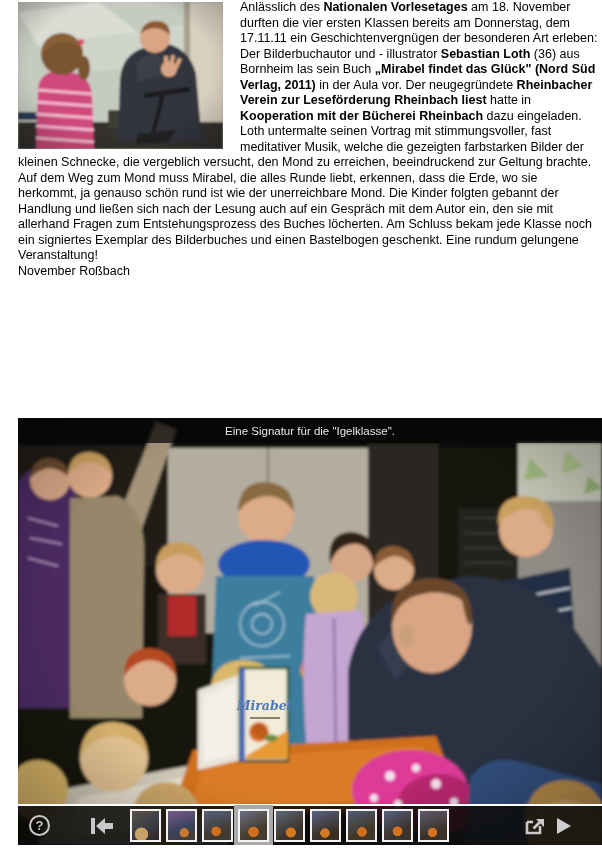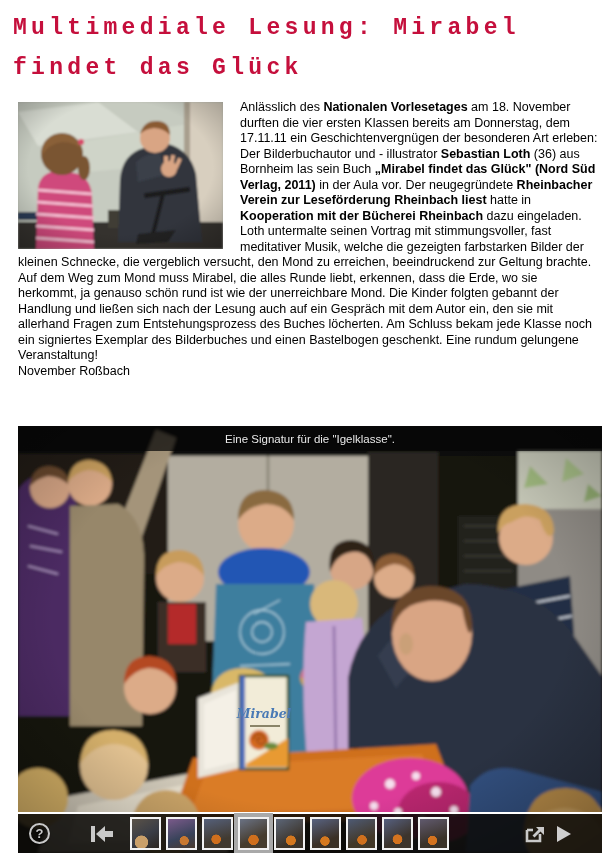--- a/index.html
+++ b/index.html
@@ -54,21 +54,20 @@
   .t6{background:radial-gradient(circle at 48% 76%,#d4781f 0 17%,transparent 19%),linear-gradient(160deg,#586280,#3a3026 70%);}
   .t7{background:radial-gradient(circle at 52% 72%,#cf701d 0 18%,transparent 20%),linear-gradient(158deg,#4e5a74,#423828 68%);}
   .t8{background:radial-gradient(circle at 50% 70%,#d4731f 0 19%,transparent 21%),linear-gradient(152deg,#566080,#3c342c 66%);}
   .t9{background:radial-gradient(circle at 46% 74%,#d4731f 0 17%,transparent 19%),linear-gradient(162deg,#605a6e,#3a3228 70%);}
 </style>
 </head>
 <body>
 
 <div class="page">
 
-  <h1 class="headline">Multimediale Lesung: Mirabel findet das Glück</h1>
 
   <div class="article">
     <span class="inline-photo">
       
       <svg width="205" height="147" viewBox="0 0 205 147">
         <defs>
           <filter id="soft1">
               <feGaussianBlur stdDeviation="1.1"></feGaussianBlur>
             </filter>
           <radialGradient id="vig1" cx="50%" cy="45%" r="75%">

